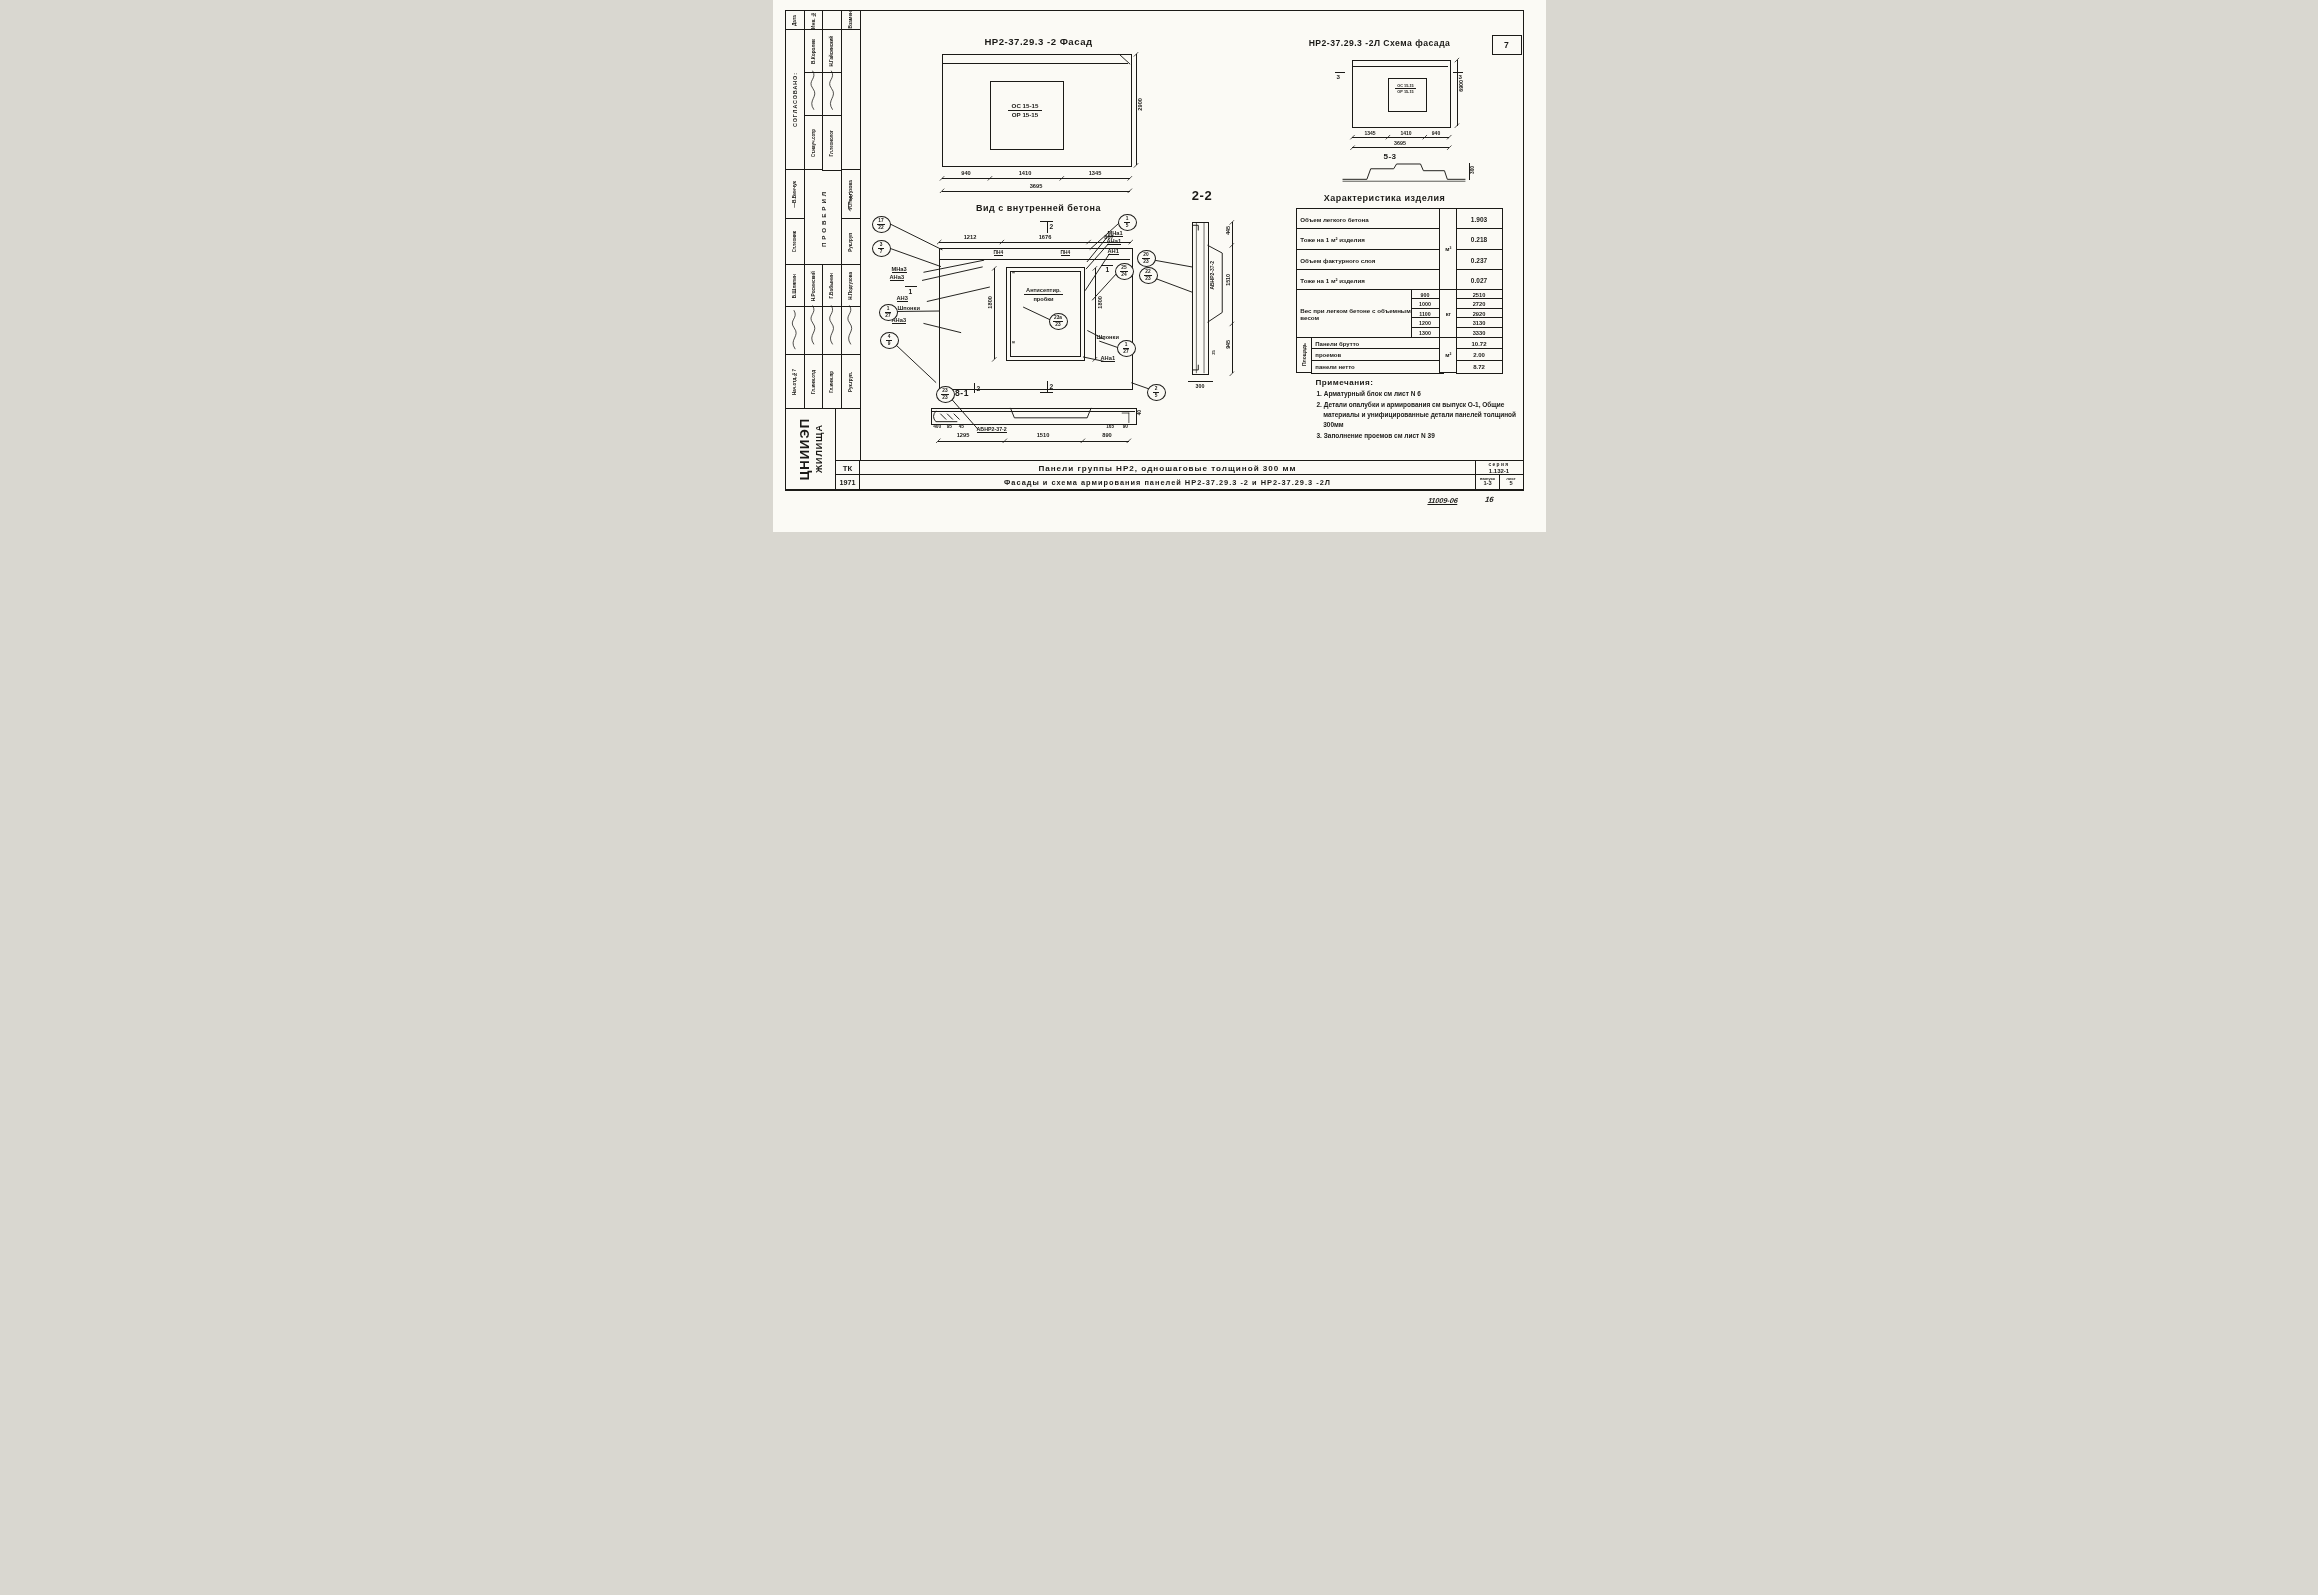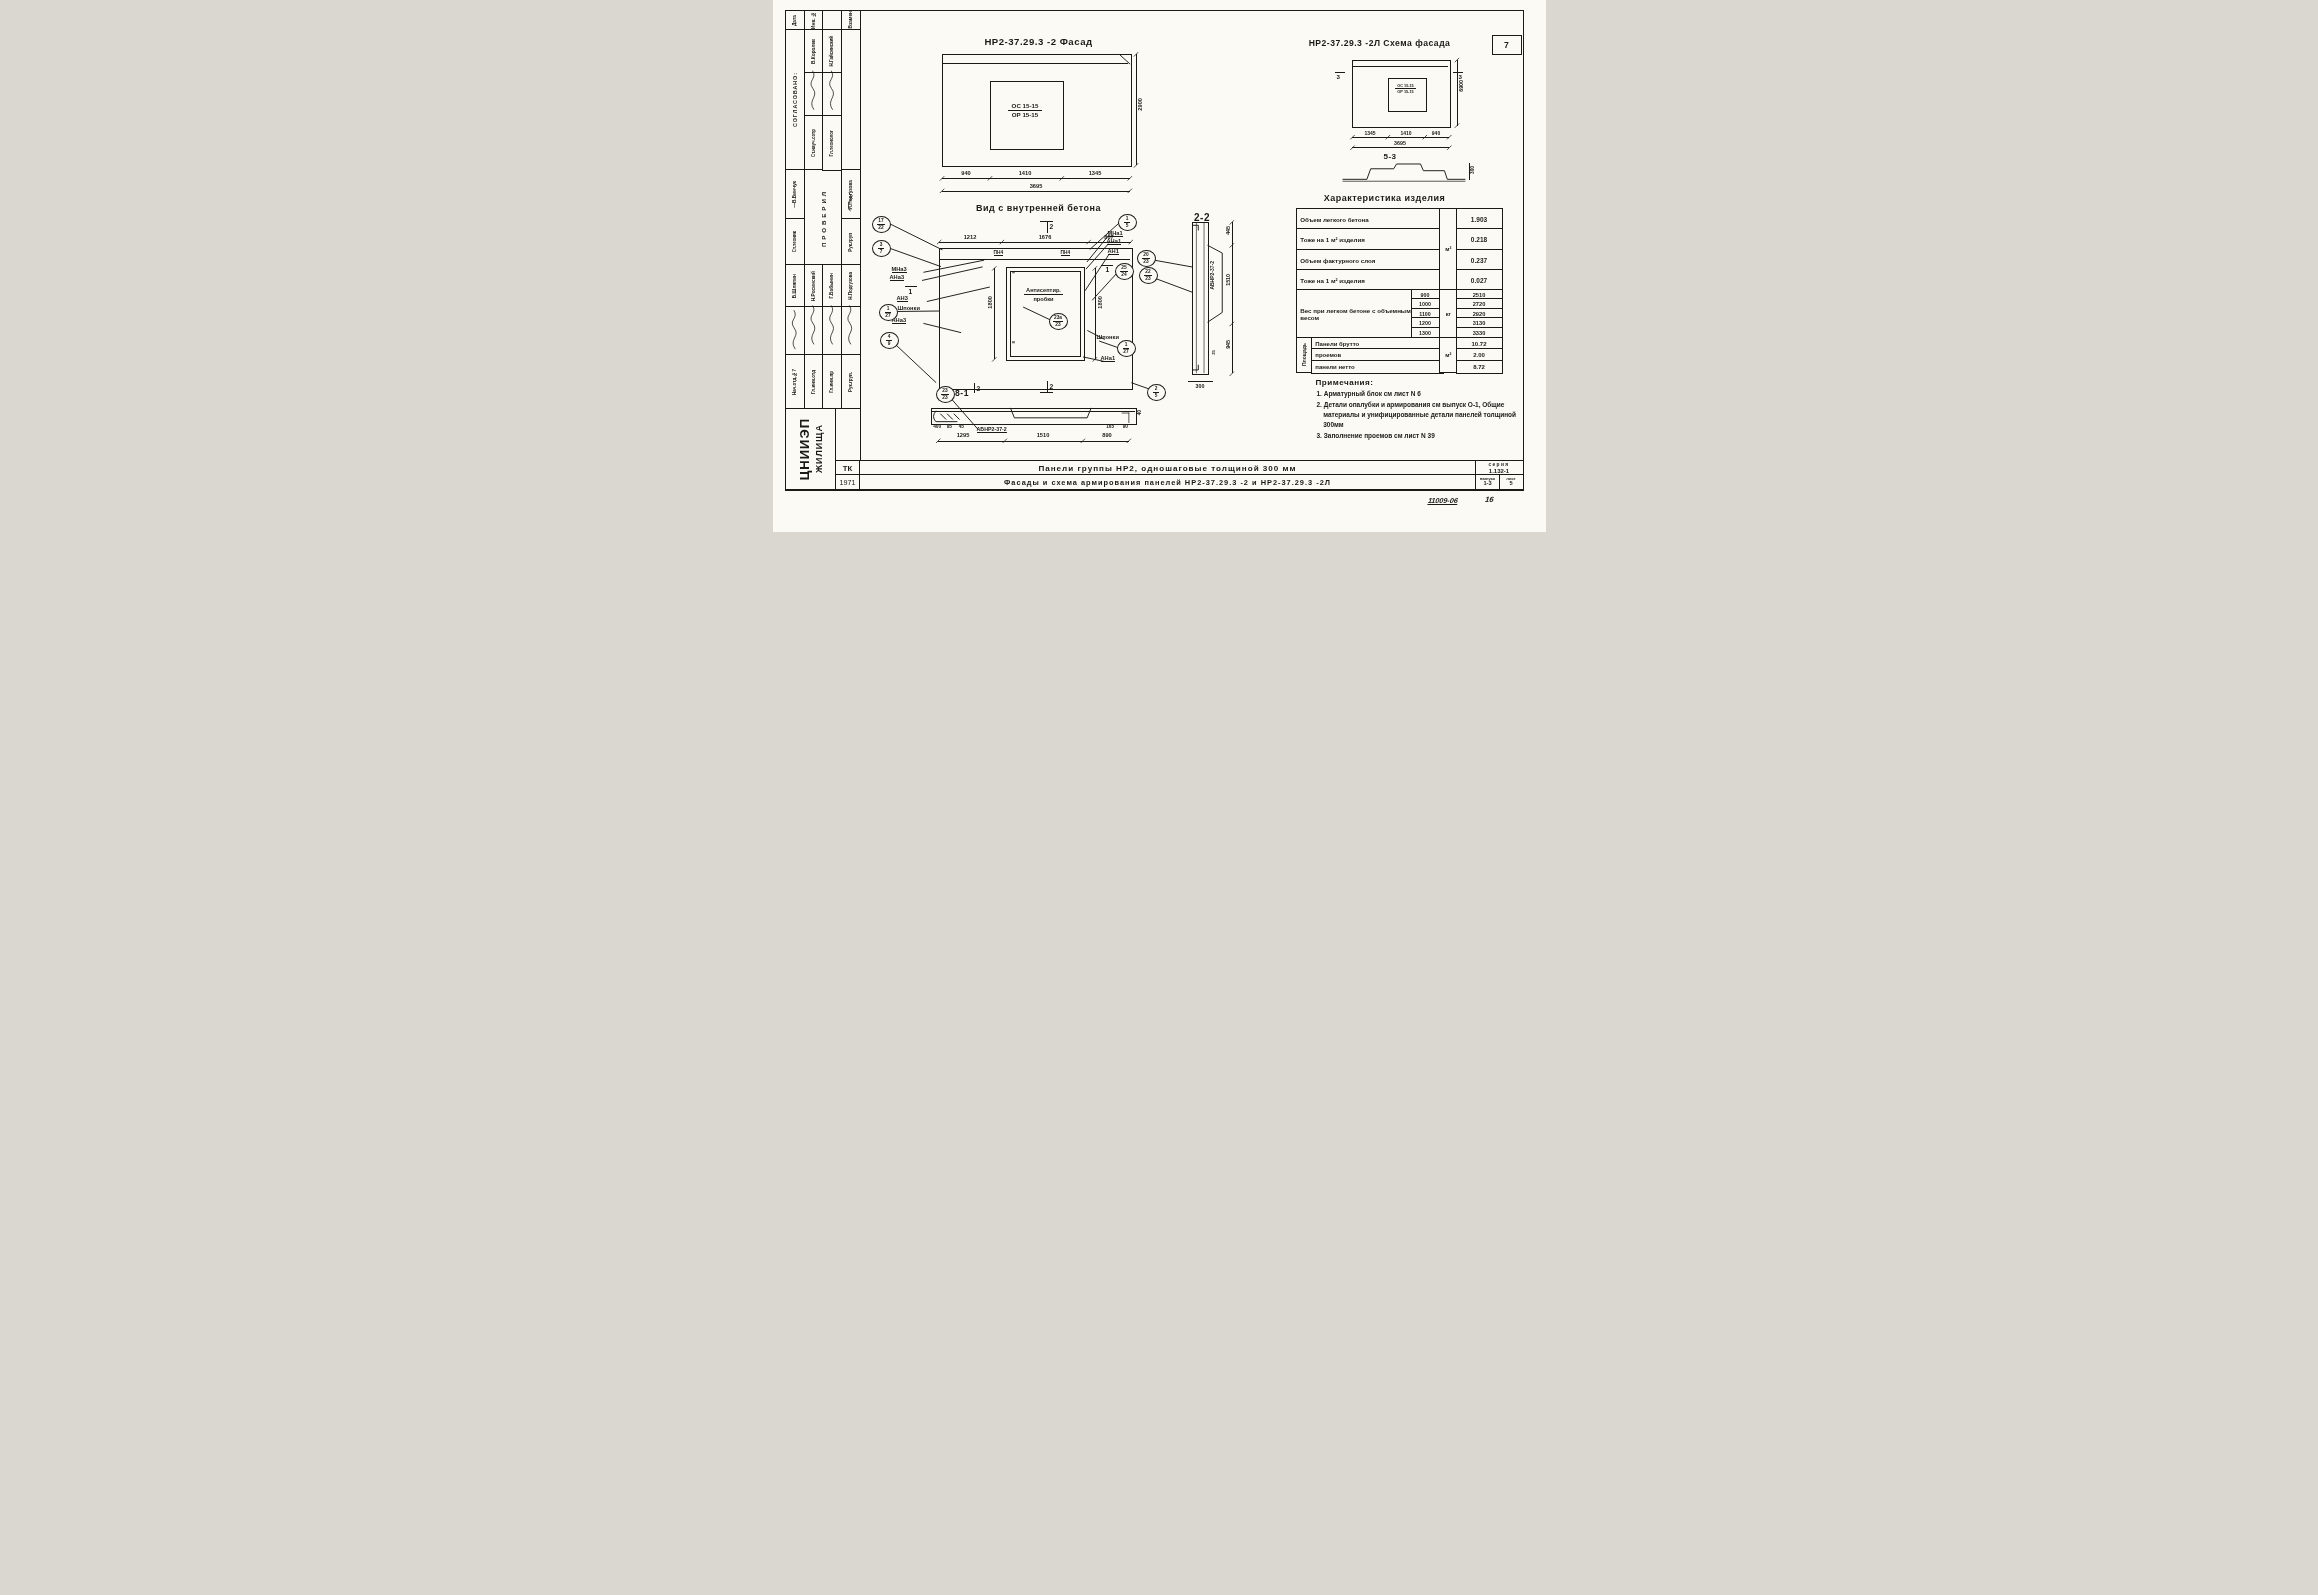--- a/index.html
+++ b/index.html
@@ -108,21 +108,21 @@
     </div>
 
   <div class="cell" style="left:12px;top:408px;width:50px;height:80px;gap:1.9px">
     <span class="vt" style="font-size:13px;font-weight:700;letter-spacing:1px">ЦНИИЭП</span>
     <span class="vt" style="font-size:9px;font-weight:700;letter-spacing:1px">ЖИЛИЩА</span>
   </div>
   <div class="cell" style="left:62px;top:408px;width:24px;height:52px"></div>
   <div class="cell" style="left:62px;top:460px;width:24px;height:14.4px;font-size:7.7px;font-weight:700">
       <span>ТК</span>
     </div>
-  <div class="cell" style="left:62px;top:474px;width:24px;height:14.4px;font-size:7.2px;font-weight:400">
+  <div class="cell" style="left:62px;top:474px;width:24px;height:14.4px;font-size:7.2px;font-weight:700">
       <span>1971</span>
     </div>
 
   <div class="cell" style="left:86px;top:460px;width:616px;height:14.4px;font-size:8.1px;font-weight:700;letter-spacing:1px">
       <span>Панели группы НР2, одношаговые толщиной 300 мм</span>
     </div>
   <div class="cell" style="left:86px;top:474px;width:616px;height:14.4px;font-size:7.4px;font-weight:700;letter-spacing:1px">
       <span>Фасады и схема армирования панелей НР2-37.29.3 -2 и НР2-37.29.3 -2Л</span>
     </div>
   <div class="cell" style="left:702px;top:460px;width:47px;height:14.4px;flex-direction:column;line-height:1">
@@ -315,21 +315,21 @@
   <span class="lb ul" style="left:124px;top:295px">АН3</span>
   <span class="lb" style="left:125px;top:305px">Шпонки</span>
   <span class="lb ul" style="left:119px;top:317px">АНа3</span>
 
   <span class="lb ul" style="left:335px;top:230px">МНа1</span>
   <span class="lb ul" style="left:334px;top:238px">АНа1</span>
   <span class="lb ul" style="left:335px;top:248px">АН1</span>
   <span class="lb" style="left:324px;top:334px">Шпонки</span>
   <span class="lb ul" style="left:328px;top:355px">АНа1</span>
 
-  <div class="ttl" style="left:415px;top:212px;width:29px;font-size:10px">2-2</div>
+  <div class="ttl" style="left:415px;top:188px;width:29px;font-size:13px">2-2</div>
   <div class="box" style="left:419px;top:222px;width:15.3px;height:151px"></div>
   <span class="vt lb" style="left:436px;top:261px;font-size:5px">АБНР2-37-2</span>
   <div class="vl" style="left:459px;top:222px;height:151px"></div>
   <span class="vt dt" style="left:452px;top:226px;font-size:5.3px">445</span>
   <span class="vt dt" style="left:452px;top:274px;font-size:5.3px">1510</span>
   <span class="vt dt" style="left:452px;top:340px;font-size:5.3px">945</span>
   <span class="vt lb" style="left:438px;top:350px;font-size:4.3px">25</span>
   <div class="hl" style="left:415px;top:381px;width:25px"></div>
   <div class="dt" style="left:413px;top:383px;width:29px;font-size:5.3px">300</div>
 

